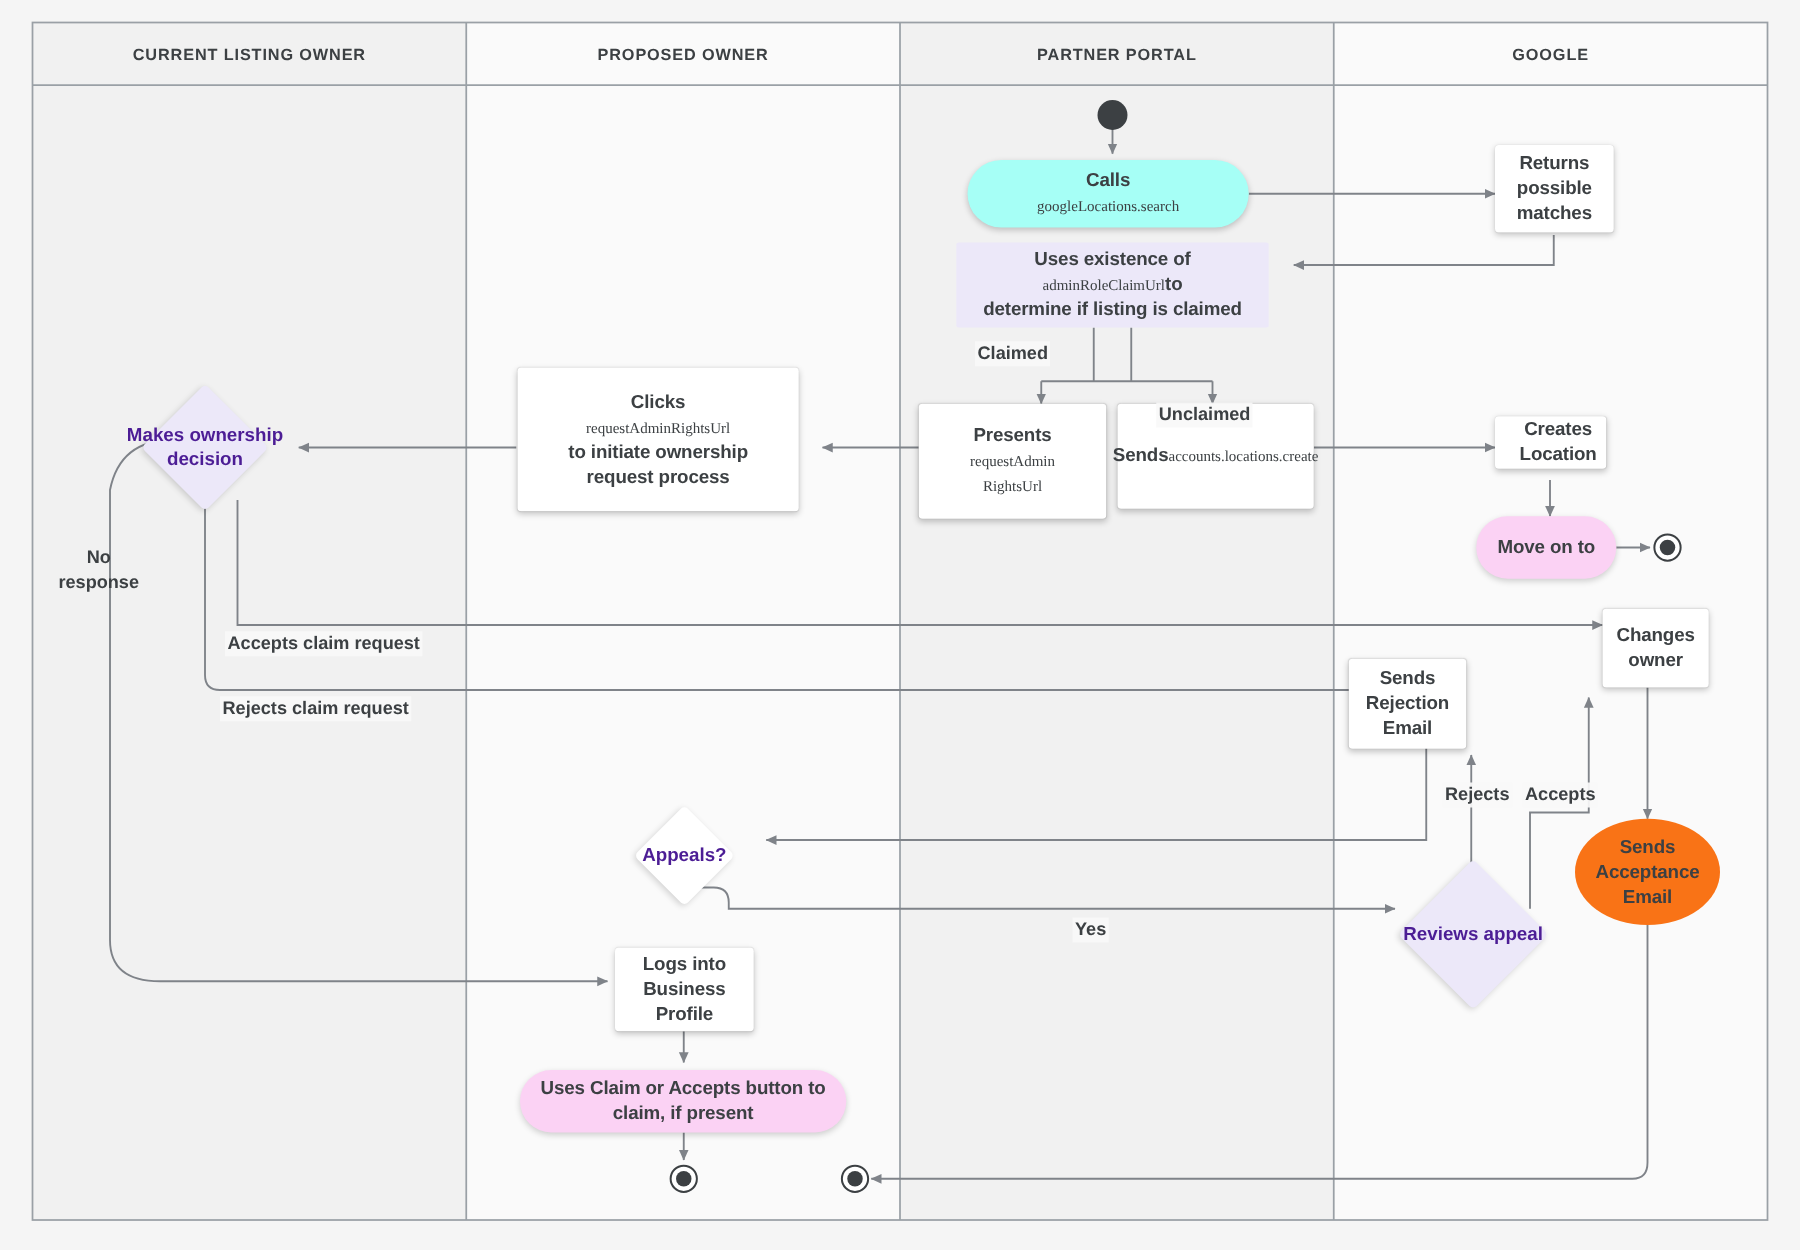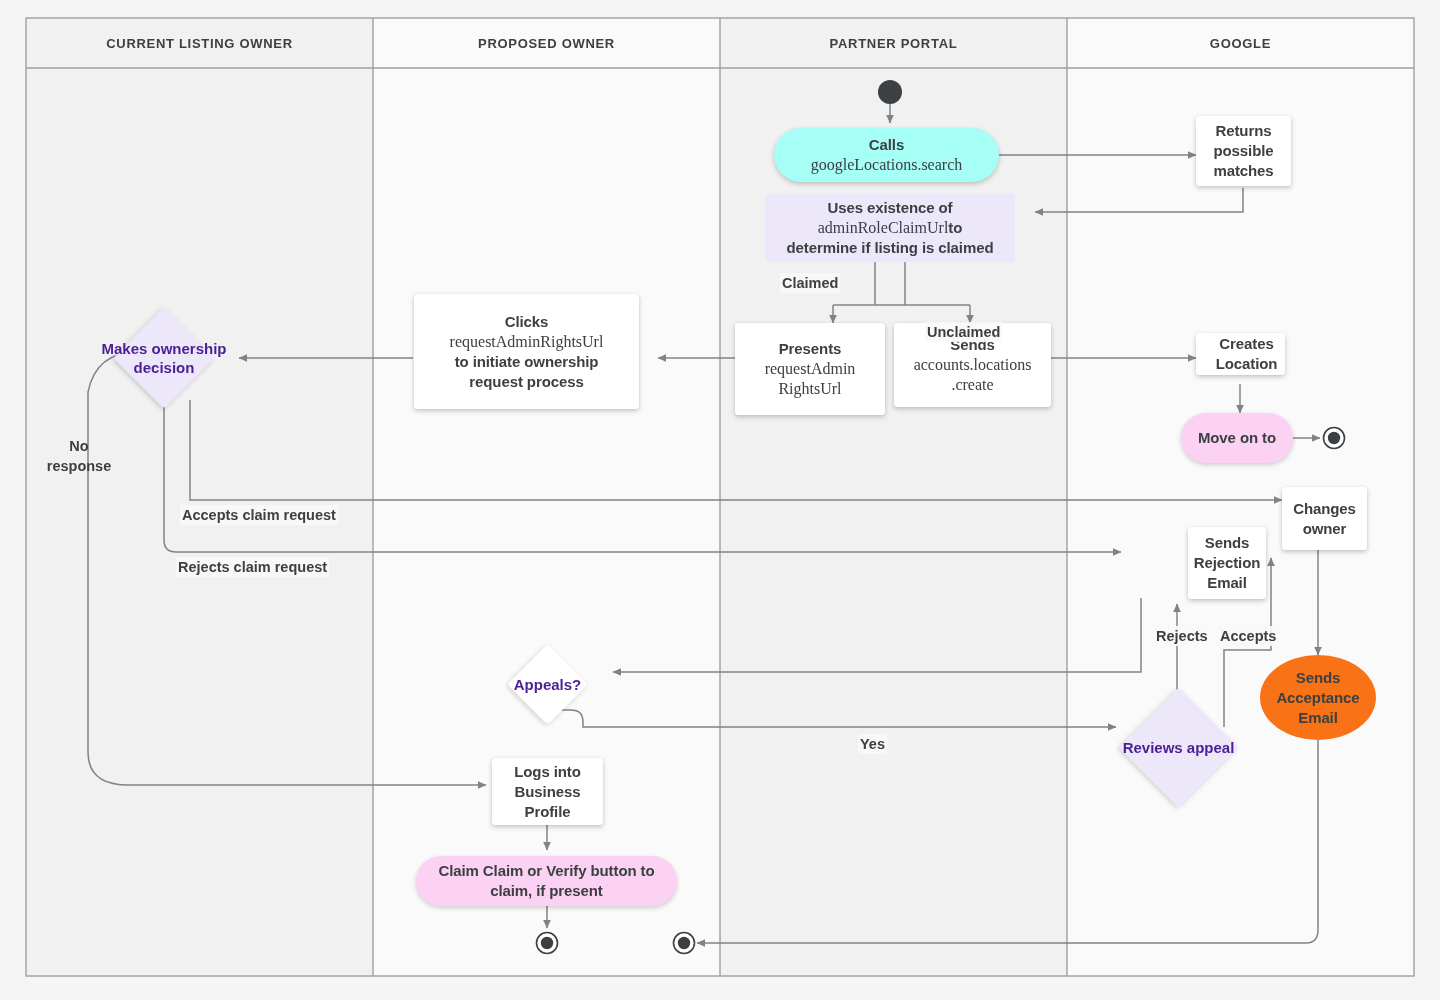--- a/index.html
+++ b/index.html
@@ -24,21 +24,21 @@
     color:#3c4043;
     font-size:15px;
     font-weight:bold;
     line-height:20px;
     letter-spacing:-0.1px;
   }
   .node .mono{
     font-family:"Liberation Serif", serif;
     font-weight:normal;
     letter-spacing:0px;
-    font-size:16px;
+    font-size:12px;
   }
   .rect{
     background:#ffffff;
     border-radius:3px;
     box-shadow:0 2px 5px rgba(0,0,0,0.22), 0 0 1px rgba(0,0,0,0.12);
   }
   .rect::before,.rect::after{
     content:"";position:absolute;width:0;height:0;pointer-events:none;
   }
   .pill-cyan{
@@ -219,21 +219,21 @@
   </div>
 
   <div class="node lav-rect" style="left:765px;top:194px;width:250px;height:68px;flex-direction:column;">
     <span>Uses existence of</span>
     <span>
       <span class="mono">adminRoleClaimUrl</span><span>to</span>
     </span>
     <span>determine if listing is claimed</span>
   </div>
 
-  <div class="node rect" style="left:894px;top:323px;width:157px;height:84px;flex-direction:column;">
+  <div class="node rect" style="left:894px;top:323px;width:157px;height:84px;">
     <span>Sends</span>
     <span class="mono">accounts.locations</span>
     <span class="mono">.create</span>
   </div>
 
   <div class="node rect" style="left:414px;top:294px;width:225px;height:115px;flex-direction:column;">
     <span>Clicks</span>
     <span class="mono">requestAdminRightsUrl</span>
     <span>to initiate ownership</span>
     <span>request process</span>
@@ -249,21 +249,21 @@
   </div>
 
   <div class="node pill-pink" style="left:1181px;top:413px;width:112px;height:50px;">
     <span>Move on to</span>
   </div>
 
   <div class="node rect" style="left:1282px;top:487px;width:85px;height:63px;">
     <span>Changes owner</span>
   </div>
 
-  <div class="node rect" style="left:1188px;top:527px;width:78px;height:72px;">
+  <div class="node rect" style="left:1079px;top:527px;width:94px;height:72px;">
     <span>Sends Rejection Email</span>
   </div>
 
   <div class="node ellipse-pink" style="left:1260px;top:655px;width:116px;height:85px;">
     <span>Sends Acceptance Email</span>
   </div>
 
   <div class="diamond-wrap diamond-lav" style="left:1136px;top:705px;width:85px;height:85px;">
     <div class="diamond-shape"></div>
     <div class="diamond-label">Reviews appeal</div>
@@ -272,21 +272,21 @@
   <div class="diamond-wrap diamond-white" style="left:519px;top:656px;width:57px;height:57px;">
     <div class="diamond-shape"></div>
     <div class="diamond-label">Appeals?</div>
   </div>
 
   <div class="node rect" style="left:492px;top:758px;width:111px;height:67px;">
     <span>Logs into Business Profile</span>
   </div>
 
   <div class="node pill-pink" style="left:416px;top:856px;width:261px;height:50px;flex-direction:column;">
-    <span>Claim Claim or Verify button to</span>
+    <span>Uses Claim or Accepts button to</span>
     <span>claim, if present</span>
   </div>
 
   <div class="edge-label" style="left:780px;top:273px;">Claimed</div>
 
   <div class="edge-label" style="left:925px;top:290px;margin-top:32px;">Unclaimed</div>
 
   <div class="edge-label nobg" style="left:38px;top:436px;width:78px;text-align:center;">No<br>response</div>
 
   <div class="edge-label" style="left:180px;top:505px;">Accepts claim request</div>

